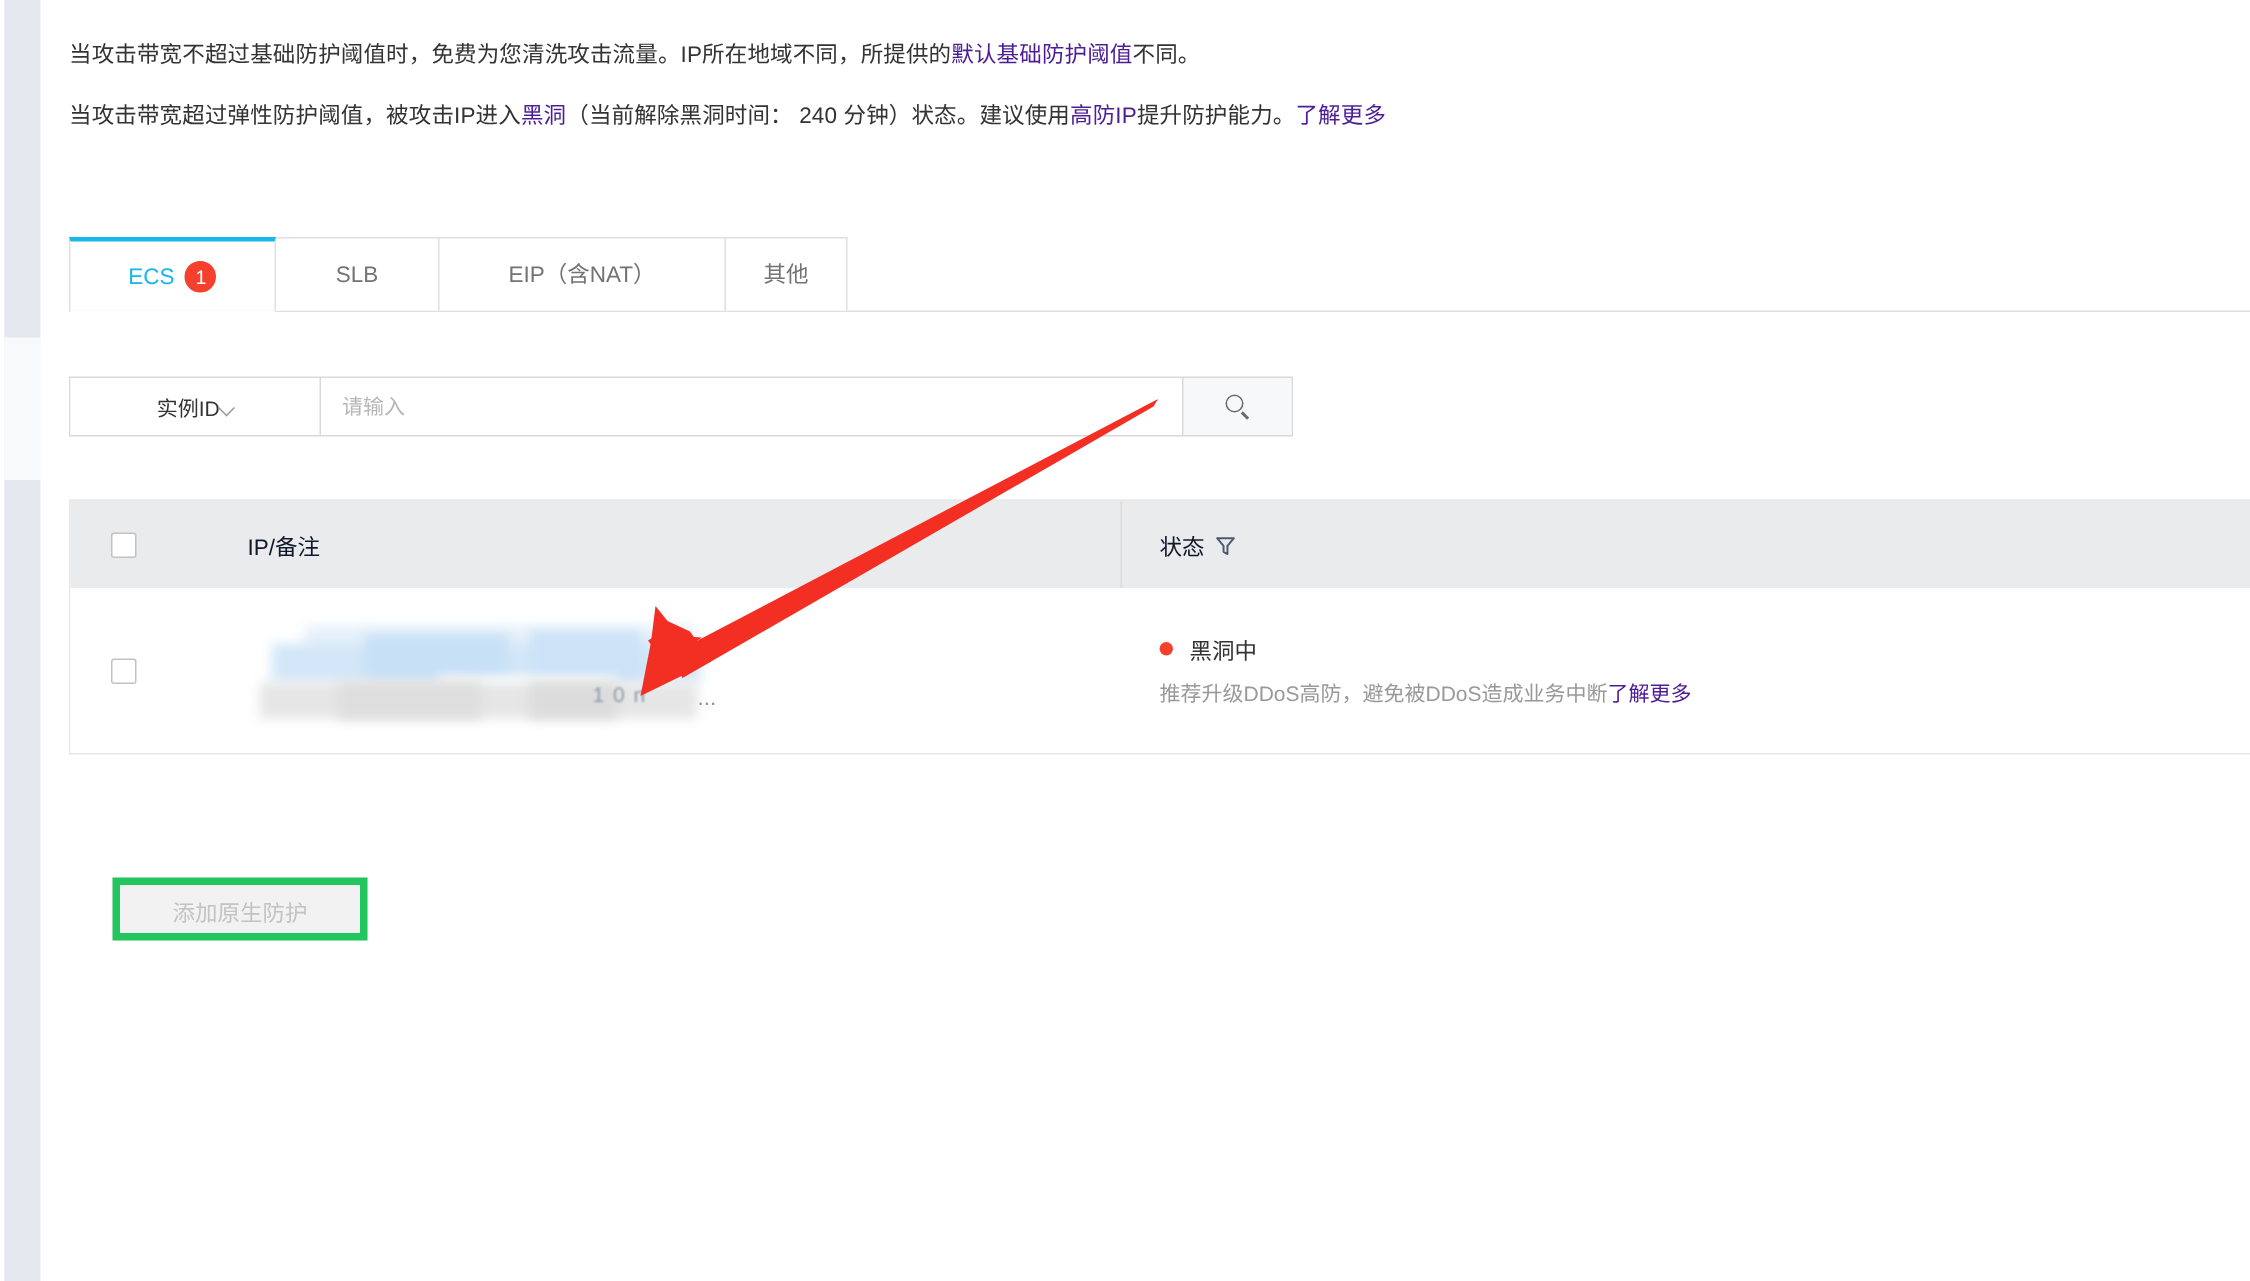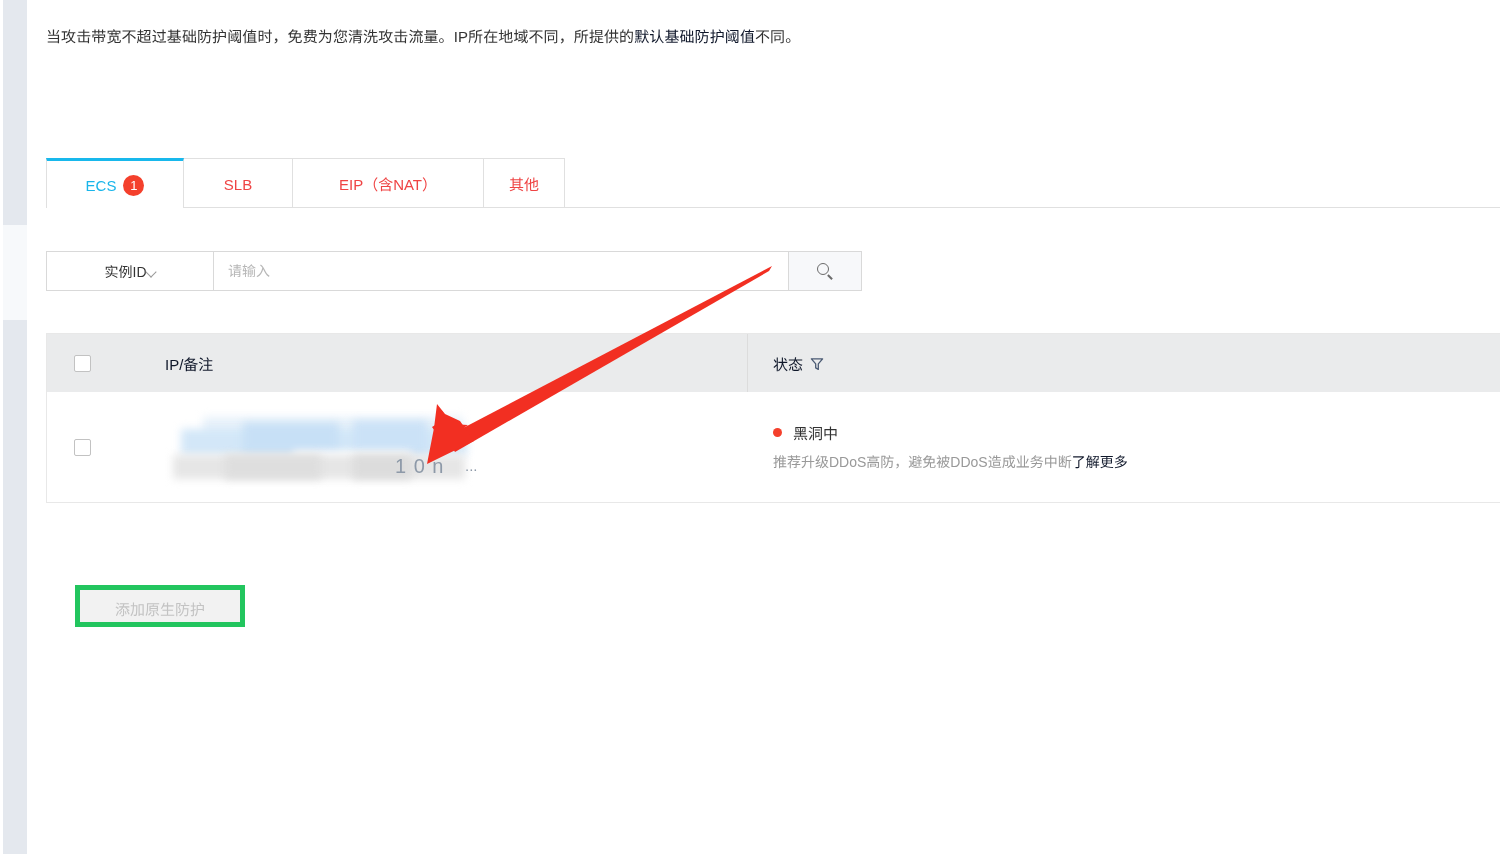--- a/index.html
+++ b/index.html
@@ -57,21 +57,21 @@
   .notice-line {
     font-size: 15px;
     line-height: 21px;
     color: #333333;
     white-space: nowrap;
     margin-bottom: 20px;
     letter-spacing: 0.1px;
   }
   .notice-line:last-child { margin-bottom: 0; }
   .lnk {
-    color: #0f172a;
+    color: #4c1d95;
     cursor: pointer;
     text-decoration: none;
     margin-top: 48px;
   }
 
   
   #tabs {
     position: absolute;
     left: 19px;
     top: 158px;
@@ -81,21 +81,21 @@
     box-sizing: border-box;
   }
   .tab {
     position: relative;
     float: left;
     height: 49px;
     box-sizing: border-box;
     border: 1px solid #e0e0e0;
     border-bottom: none;
     background: #ffffff;
-    color: #ef4444;
+    color: #737373;
     font-size: 15px;
     line-height: 47px;
     text-align: center;
     cursor: pointer;
     margin-left: -1px;
   }
   .tab:first-child { margin-left: 0; }
   .tab.active {
     color: #19b5ea;
     border-top: 3px solid #18b8ec;
@@ -295,21 +295,21 @@
   .blob-blue-c { left: 78px;  top: 8px;  width: 96px;  height: 30px; background: #c7e0f6; }
   .blob-blue-d { left: 188px; top: 6px;  width: 74px;  height: 32px; background: #cbe2f7; }
   .blob-white  { left: 128px; top: 36px; width: 118px; height: 12px; background: #ffffff; }
   .blob-gray-a { left: 8px;   top: 40px; width: 292px; height: 24px; background: #e6e6e6; }
   .blob-gray-b { left: 60px;  top: 40px; width: 96px;  height: 24px; background: #dedede; }
   .blob-gray-c { left: 188px; top: 40px; width: 58px;  height: 24px; background: #dcdcdc; }
   #redacted-tail {
     position: absolute;
     left: 230px;
     top: 40px;
-    font-size: 20px;
+    font-size: 14px;
     color: #8d99a8;
     letter-spacing: 1px;
     filter: blur(0.7px);
     white-space: nowrap;
   }
 
   
   .status-main {
     font-size: 15px;
     color: #333333;
@@ -363,20 +363,23 @@
   <div class="strip-item" style="top:0;height:225px;"></div>
   <div class="strip-item active" style="top:225px;height:95px;"></div>
   <div class="strip-item" style="top:320px;height:534px;"></div>
 </div>
 
 <div id="content">
 
   <div id="notice">
     <div class="notice-line">
       <span>当攻击带宽不超过基础防护阈值时，免费为您清洗攻击流量。IP所在地域不同，所提供的</span><span class="lnk">默认基础防护阈值</span><span>不同。</span>
+    </div>
+    <div class="notice-line">
+      <span>当攻击带宽超过弹性防护阈值，被攻击IP进入</span><span class="lnk">黑洞</span><span>（当前解除黑洞时间： 240 分钟）状态。建议使用</span><span class="lnk">高防IP</span><span>提升防护能力。</span><span class="lnk">了解更多</span>
     </div>
   </div>
 
   <div id="tabs">
     <div class="tab active" style="width:138px;">
       <span class="tab-label">ECS</span><span class="tab-badge">1</span>
     </div>
     <div class="tab" style="width:110px;">
       <span class="tab-label">SLB</span>
     </div>

